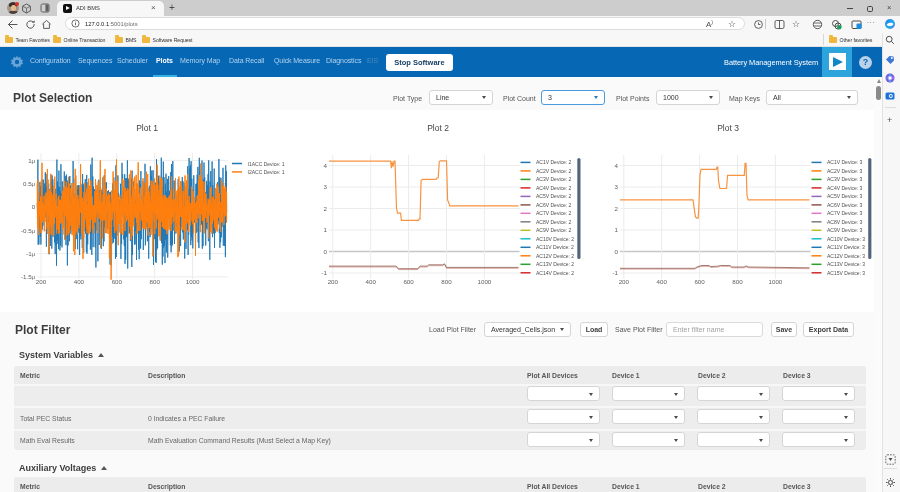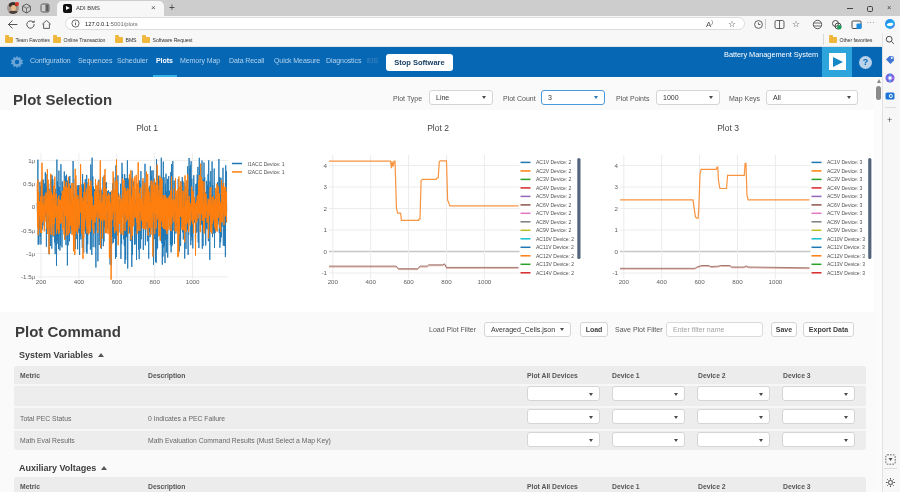--- a/index.html
+++ b/index.html
@@ -10,21 +10,21 @@
 .toolbar{left:0;top:16px;width:900px;height:17px;background:#f7f7f7}
 .bookmarks{left:0;top:33px;width:882px;height:14px;background:#f7f7f7;border-bottom:1px solid #e4e4e4}
 .pill{left:65px;top:17px;width:680px;height:13px;background:#fff;border:1px solid #dcdcdc;border-radius:7px}
 .bmitem{font-size:5.2px;color:#333;position:absolute;top:4.5px;letter-spacing:-0.08px}
 .folder{display:inline-block;width:8px;height:6px;background:#efb73e;border-radius:1px;position:relative;margin-right:2.5px;vertical-align:-1px}
 .folder:before{content:"";position:absolute;left:0;top:-1.5px;width:4px;height:2px;background:#efb73e;border-radius:1px 1px 0 0}
 .nav{left:0;top:47px;width:882px;height:30px;background:#0667b5}
 .mi{position:absolute;top:57px;font-size:7px;color:#b2d2ec;white-space:nowrap;letter-spacing:-0.08px}
 .sidebar{left:882px;top:33px;width:18px;height:459px;background:#f7f7f7;border-left:1px solid #e2e2e2}
 .content{left:0;top:77px;width:874px;height:415px;background:#fafafa}
-.h1{font-size:15px;font-weight:bold;color:#3d3d3d}
+.h1{font-size:12px;font-weight:bold;color:#3d3d3d}
 .lbl{font-size:7px;color:#555}
 .sel{position:absolute;height:15px;background:#fff;border:1px solid #d5d5d5;border-radius:3px;font-size:7px;color:#333;line-height:13px;padding-left:6px}
 .sel:after{content:"";position:absolute;right:6px;top:5.8px;border-left:2.8px solid transparent;border-right:2.8px solid transparent;border-top:3.5px solid #4a4a4a}
 .selb:after{display:none}
 .btn{position:absolute;height:15px;background:#fff;border:1px solid #d5d5d5;border-radius:3px;font-size:7px;font-weight:bold;color:#3d3d3d;text-align:center}
 .thead{font-size:6.8px;font-weight:bold;color:#565656}
 .trow{font-size:6.8px;color:#666}
 .caret-up{display:inline-block;border-left:3.5px solid transparent;border-right:3.5px solid transparent;border-bottom:4.5px solid #555;vertical-align:1px;margin-left:5px}
 </style></head>
 <body>
@@ -163,21 +163,21 @@
 <div class="mi abs" style="left:78px">Sequences</div>
 <div class="mi abs" style="left:117px">Scheduler</div>
 <div class="mi abs" style="left:156px;color:#fff;font-weight:bold">Plots</div>
 <div class="mi abs" style="left:180px">Memory Map</div>
 <div class="mi abs" style="left:229px">Data Recall</div>
 <div class="mi abs" style="left:274px">Quick Measure</div>
 <div class="mi abs" style="left:326px">Diagnostics</div>
 <div class="mi abs" style="left:367px;color:#4a88bd">EIS</div>
 <div class="abs" style="left:153px;top:74.5px;width:24px;height:2.5px;background:#35b1e4"></div>
 <div class="abs" style="left:386px;top:53.5px;width:67px;height:17px;background:#fff;border-radius:3px;font-size:7.5px;font-weight:bold;color:#123a5e;text-align:center;line-height:17px">Stop Software</div>
-<div class="abs" style="left:724px;top:50px;font-size:7.4px;color:#fff;letter-spacing:-0.05px">Battery Management System</div>
+<div class="abs" style="left:724px;top:58px;font-size:7.4px;color:#fff;letter-spacing:-0.05px">Battery Management System</div>
 <div class="abs" style="left:822px;top:47px;width:30px;height:30px;background:#2da4dc"></div>
 <div class="abs" style="left:829px;top:53px;width:17px;height:17px;background:#fff"></div>
 <div class="abs" style="left:832.5px;top:56.8px;width:0;height:0;border-top:5.6px solid transparent;border-bottom:5.6px solid transparent;border-left:10.8px solid #1387c6"></div>
 <div class="abs" style="left:859px;top:56px;width:13px;height:13px;border-radius:50%;background:#b9d2ea;color:#0667b5;font-size:9px;font-weight:bold;text-align:center;line-height:13px">?</div>
 
 <div class="abs content"></div>
 <div class="abs" style="left:0;top:110px;width:874px;height:202px;background:#fff"></div>
 
 <div class="abs h1" style="left:13px;top:91px">Plot Selection</div>
 <div class="abs lbl" style="left:393px;top:95px">Plot Type</div>
@@ -331,21 +331,21 @@
 <text x="827.0" y="274.8" class="lg">AC15V Device: 3</text>
 <rect x="577.3" y="158" width="3.2" height="101" rx="1.6" fill="#55647e"></rect>
 <rect x="868.2" y="158" width="3.2" height="101" rx="1.6" fill="#55647e"></rect>
 </g>
 </svg>
 
 <div class="abs" style="left:874px;top:77px;width:8px;height:415px;background:#fbfbfb"></div>
 <div class="abs" style="left:876.5px;top:79px;width:0;height:0;border-left:2.8px solid transparent;border-right:2.8px solid transparent;border-bottom:4px solid #8a8a8a"></div>
 <div class="abs" style="left:876px;top:86px;width:4.5px;height:14px;border-radius:2.5px;background:#8a8a8a"></div>
 
-<div class="abs h1" style="left:15px;top:323px">Plot Command</div>
+<div class="abs h1" style="left:15px;top:323px">Plot Filter</div>
 <div class="abs lbl" style="left:429px;top:326px">Load Plot Filter</div>
 <div class="sel" style="left:484px;top:321.5px;width:87px">Averaged_Cells.json</div>
 <div class="btn" style="left:580px;top:321.5px;width:28px;line-height:13px">Load</div>
 <div class="abs lbl" style="left:615px;top:326px">Save Plot Filter</div>
 <div class="abs" style="left:666px;top:321.5px;width:97px;height:15px;background:#fff;border:1px solid #dadada;border-radius:3px;font-size:7px;color:#a2a2a2;line-height:13px;padding-left:6px">Enter filter name</div>
 <div class="btn" style="left:771px;top:321.5px;width:26px;line-height:13px">Save</div>
 <div class="btn" style="left:803px;top:321.5px;width:51px;line-height:13px">Export Data</div>
 
 <div class="abs" style="left:14px;top:366px;width:852px;height:84px;background:#ededed;border-radius:3px"></div>
 <div class="abs" style="left:19px;top:350px;font-size:9px;font-weight:bold;color:#3d3d3d">System Variables<span class="caret-up"></span></div>

